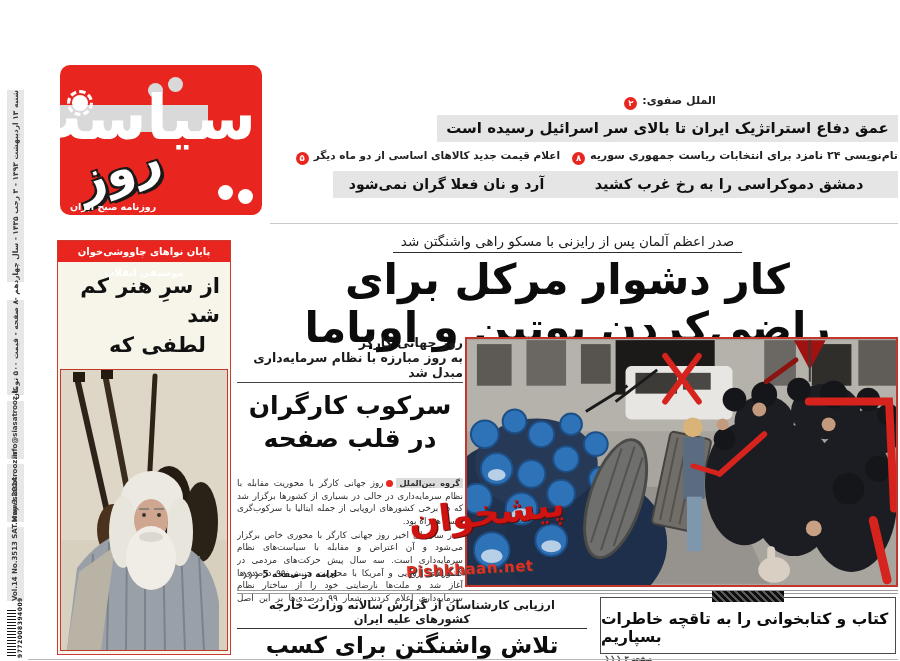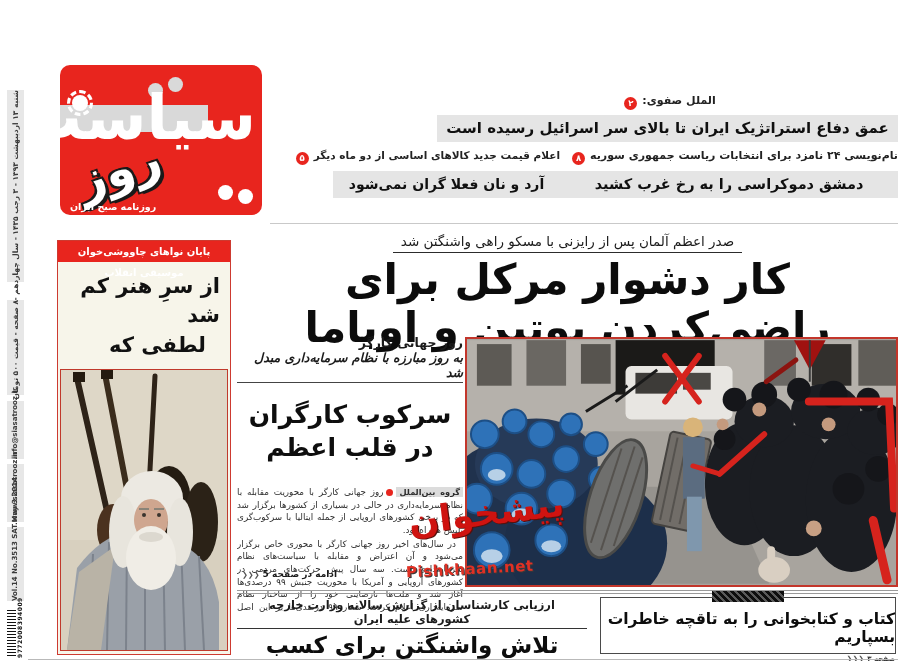--- a/index.html
+++ b/index.html
@@ -56,22 +56,22 @@
   
   .culture-box{left:57px;top:240px;width:172px;height:413px;border:1px solid #cd3a30;background:#f7f5ea;}
   .culture-tag{height:21px;line-height:21px;background:#e8251e;color:#fff;text-align:center;font-size:10px;font-weight:700;}
   .culture-headline{padding:10px 10px 0 8px;text-align:right;font-size:21px;font-weight:800;line-height:1.4;color:#111;}
   .culture-pageref{text-align:left;padding:5px 0 0 10px;}
   .portrait{position:absolute;left:2px;right:2px;top:128px;height:280px;border:1px solid #c0392b;overflow:hidden;}
 
   
   .workers{left:237px;top:335px;width:226px;height:252px;}
   .wk-kicker1{text-align:right;padding-left:4px;font-size:12.5px;font-weight:700;}
-  .wk-kicker2{text-align:right;font-size:12.5px;font-weight:700;border-bottom:1px solid #444;padding-bottom:2px;font-style:italic;}
-  .wk-headline{text-align:center;font-size:25px;font-weight:800;line-height:1.32;margin-top:15px;color:#0e0e0e;}
+  .wk-kicker2{text-align:right;font-size:12.5px;font-weight:700;border-bottom:1px solid #444;padding-bottom:2px;}
+  .wk-headline{text-align:center;font-size:25px;font-weight:800;line-height:1.32;margin-top:6px;color:#0e0e0e;}
   .wk-body{margin-top:22px;height:126px;overflow:hidden;font-size:8.8px;line-height:1.44;text-align:justify;color:#2e2e2e;}
   .byline-chip{background:#dcdcdc;font-weight:700;font-size:8.2px;padding:0 3px;}
   .red-dot{display:inline-block;width:7px;height:7px;border-radius:50%;background:#e8251e;margin:0 3px;vertical-align:-1px;}
   .wk-continued{position:absolute;left:2px;top:234px;font-size:9px;font-weight:700;}
   .wk-body p{margin:0 0 1px 0;text-indent:7px;}
   .wk-body p.first{text-indent:0;}
 
   
   .lead-photo{left:465px;top:337px;width:433px;height:250px;border:2px solid #c3362b;box-sizing:border-box;overflow:hidden;background:#a8a49e;}
   .watermark-fa{left:408px;top:492px;z-index:6;font-size:36px;font-weight:800;color:#cf1310;
@@ -80,21 +80,21 @@
     direction:ltr;letter-spacing:.5px;transform:rotate(-3deg);text-shadow:1px 1px 0 #3a3a3a;}
 
   
   .hrule{position:absolute;height:1px;background:#c9c9c9;}
   .hrule.dark{background:#9a9a9a;}
 
   
   .usreport{left:237px;top:598px;width:350px;text-align:center;}
   .us-kicker{display:inline-block;font-size:11.5px;font-weight:700;border-bottom:1px solid #333;padding:0 4px 2px;}
   .us-headline{margin-top:3px;font-size:23px;font-weight:800;color:#0d0d0d;}
-  .books-box{left:600px;top:597px;width:296px;height:57px;border:1.5px solid #4a4a4a;box-sizing:border-box;text-align:right;}
+  .books-box{left:600px;top:597px;width:296px;height:57px;border:1.5px solid #4a4a4a;box-sizing:border-box;text-align:left;}
   .books-hatch{position:absolute;top:-7px;left:50%;transform:translateX(-50%);width:72px;height:11px;
     background:repeating-linear-gradient(45deg,#0e0e0e 0 3px,#5a5a5a 3px 5px);}
   .books-headline{margin-top:12px;font-size:15.5px;font-weight:800;color:#0d0d0d;}
 </style>
 </head>
 <body>
 
 <div class="vchip" style="top:90px;height:192px;">
   <span class="rot" style="width:192px;">شنبه ۱۳ اردیبهشت ۱۳۹۳ - ۳ رجب ۱۴۳۵ - سال چهاردهم - شماره ۳۵۱۳</span>
 </div>
@@ -203,21 +203,21 @@
       <line x1="95" y1="139" x2="105" y2="139" stroke="#8a8378" stroke-width="2"></line>
     </svg>
   </div>
 </div>
 
 <div class="abs workers">
   <div class="wk-kicker1">روز جهانی کارگر</div>
   <div class="wk-kicker2">به روز مبارزه با نظام سرمایه‌داری مبدل شد</div>
   <div class="wk-headline">
     <div>سرکوب کارگران</div>
-    <div>در قلب اعظم</div>
+    <div>در قلب صفحه</div>
   </div>
   <div class="wk-body">
     <p class="first"><span class="byline-chip">گروه بین‌الملل</span><span class="red-dot"></span><span>روز جهانی کارگر با محوریت مقابله با نظام سرمایه‌داری در حالی در بسیاری از کشورها برگزار شد که در برخی کشورهای اروپایی از جمله ایتالیا با سرکوب‌گری پلیس همراه بود.</span></p>
     <p>در سال‌های اخیر روز جهانی کارگر با محوری خاص برگزار می‌شود و آن اعتراض و مقابله با سیاست‌های نظام سرمایه‌داری است. سه سال پیش حرکت‌های مردمی در کشورهای اروپایی و آمریکا با محوریت جنبش ۹۹ درصدی‌ها آغاز شد و ملت‌ها نارضایتی خود را از ساختار نظام سرمایه‌داری اعلام کردند. شعار ۹۹ درصدی‌ها بر این اصل استوار بود که چرا یک درصد ثروتمند بر ۹۹ درصد جامعه سلطه داشته باشند.</p>
 
   </div>
   <div class="wk-continued">
     <span>ادامه در صفحه 5</span><span class="arrows">❮❮❮</span>
   </div>
 </div>

